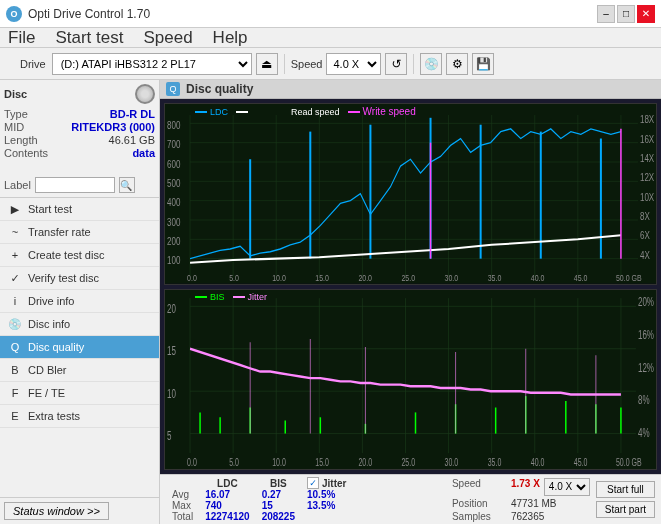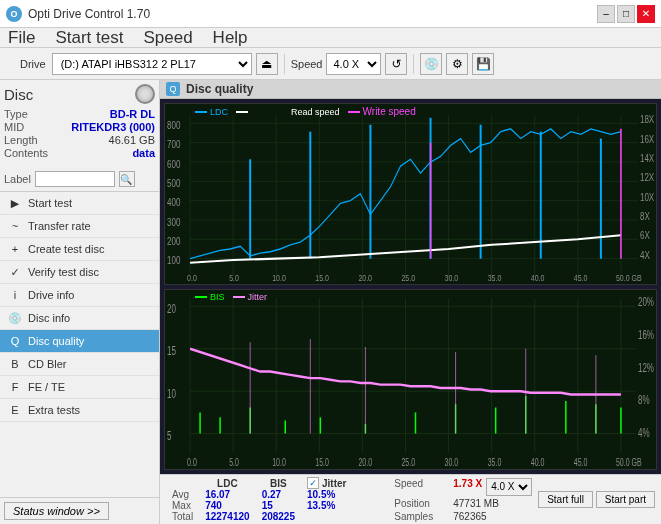--- a/index.html
+++ b/index.html
@@ -29,27 +29,27 @@
 
     
     .main { display: flex; height: calc(524px - 80px); }
 
     
     .sidebar { width: 160px; min-width: 160px; background: #f0f0f0; border-right: 1px solid #ccc; display: flex; flex-direction: column; }
 
     
     .disc-panel { padding: 4px; border-bottom: 1px solid #ccc; }
     .disc-header { display: flex; align-items: center; justify-content: space-between; margin-bottom: 4px; }
-    .disc-title { font-size: 15px; font-weight: normal; color: #333; }
+    .disc-title { font-size: 11px; font-weight: bold; color: #333; }
     .disc-icon { width: 20px; height: 20px; border-radius: 50%; background: radial-gradient(circle, #ddd 30%, #aaa 100%); border: 2px solid #888; cursor: pointer; }
     .disc-row { display: flex; justify-content: space-between; margin: 1px 0; }
     .disc-key { font-size: 11px; color: #555; }
     .disc-val { font-size: 11px; color: #0000cc; font-weight: bold; }
     .disc-val-plain { font-size: 11px; color: #333; }
-    .label-row { display: flex; align-items: center; gap: 4px; margin-top: 12px; }
+    .label-row { display: flex; align-items: center; gap: 4px; margin-top: 18px; }
     .label-input { height: 16px; width: 80px; border: 1px solid #aaa; font-size: 10px; padding: 0 2px; }
     .label-btn { width: 16px; height: 16px; background: #f0f0f0; border: 1px solid #aaa; cursor: pointer; font-size: 10px; display: flex; align-items: center; justify-content: center; }
 
     
     .nav-item { display: flex; align-items: center; gap: 6px; padding: 4px 8px; cursor: pointer; border-bottom: 1px solid #e0e0e0; font-size: 11px; color: #333; }
     .nav-item.active { background: #4a9fd4; color: white; }
     .nav-icon { width: 14px; height: 14px; display: flex; align-items: center; justify-content: center; font-size: 11px; flex-shrink: 0; }
 
     
     .status-window-btn { padding: 2px 8px; font-size: 11px; background: #f0f0f0; border: 1px solid #aaa; cursor: pointer; font-style: italic; }
@@ -440,20 +440,20 @@
           </div>
           <div class="speed-row">
             <span class="speed-key">Position</span>
             <span style="color:#333;font-size:10px;">47731 MB</span>
           </div>
           <div class="speed-row">
             <span class="speed-key">Samples</span>
             <span style="color:#333;font-size:10px;">762365</span>
           </div>
         </div>
-        <div style="display:flex;gap:3px;">
+        <div style="display:flex;flex-direction:column;gap:3px;">
           <button class="btn-start">Start full</button>
           <button class="btn-start">Start part</button>
         </div>
       </div>
     </div>
   </div>
 </div>
 
 </body></html>

